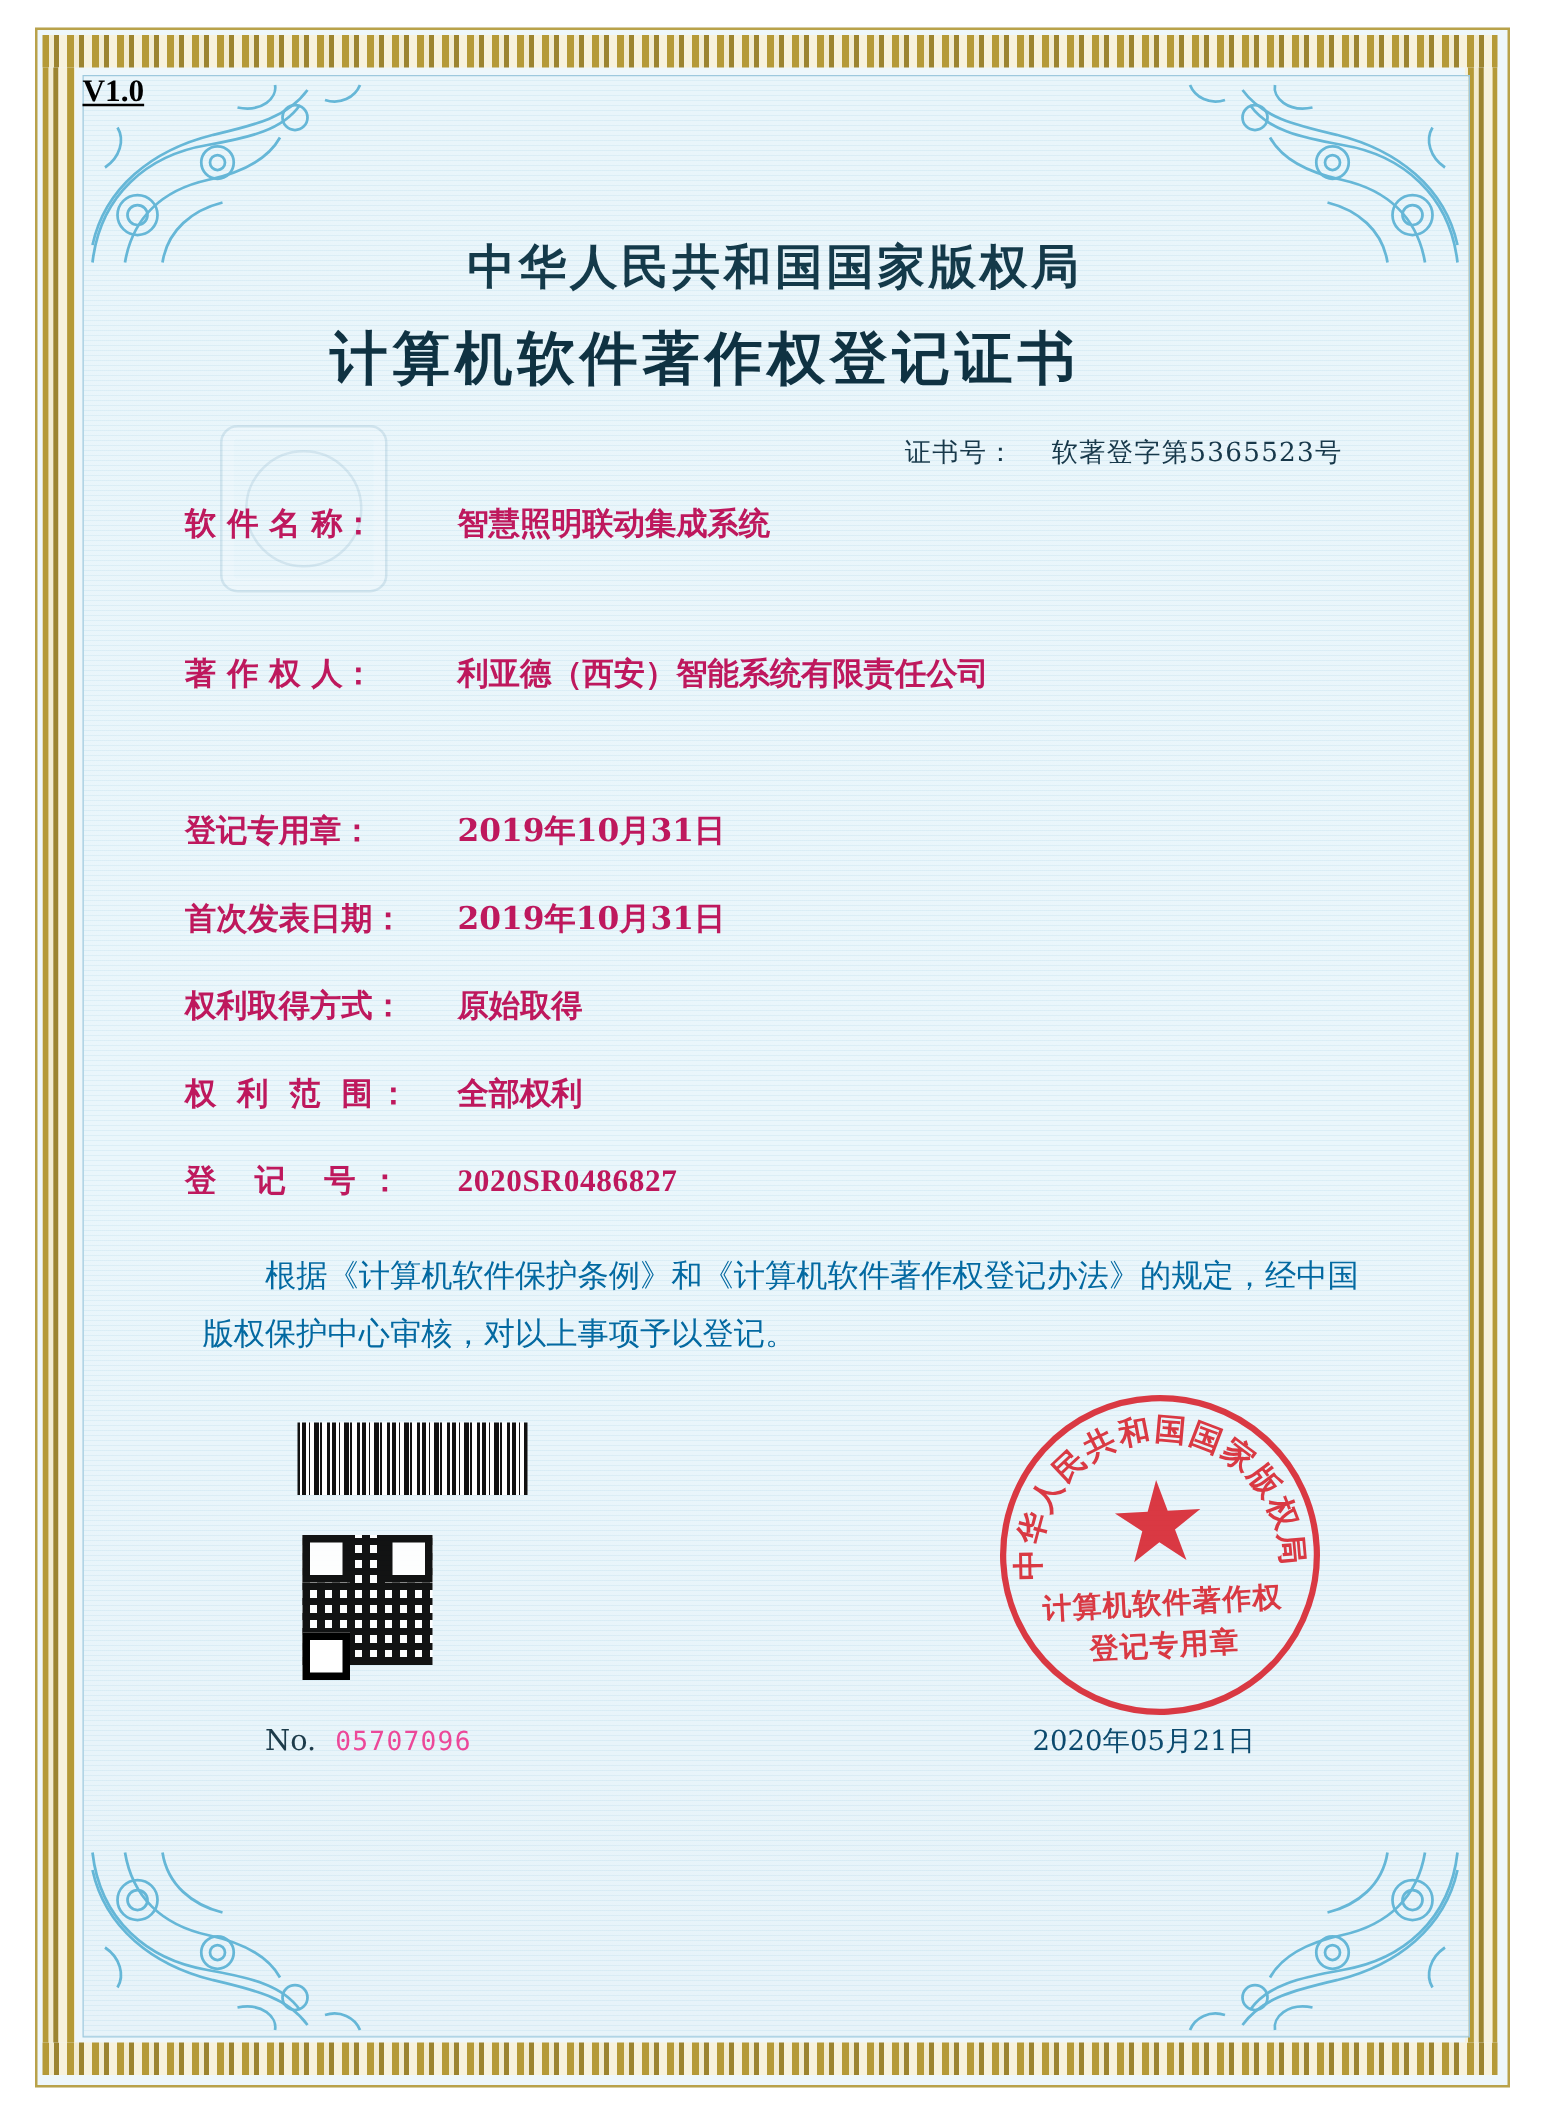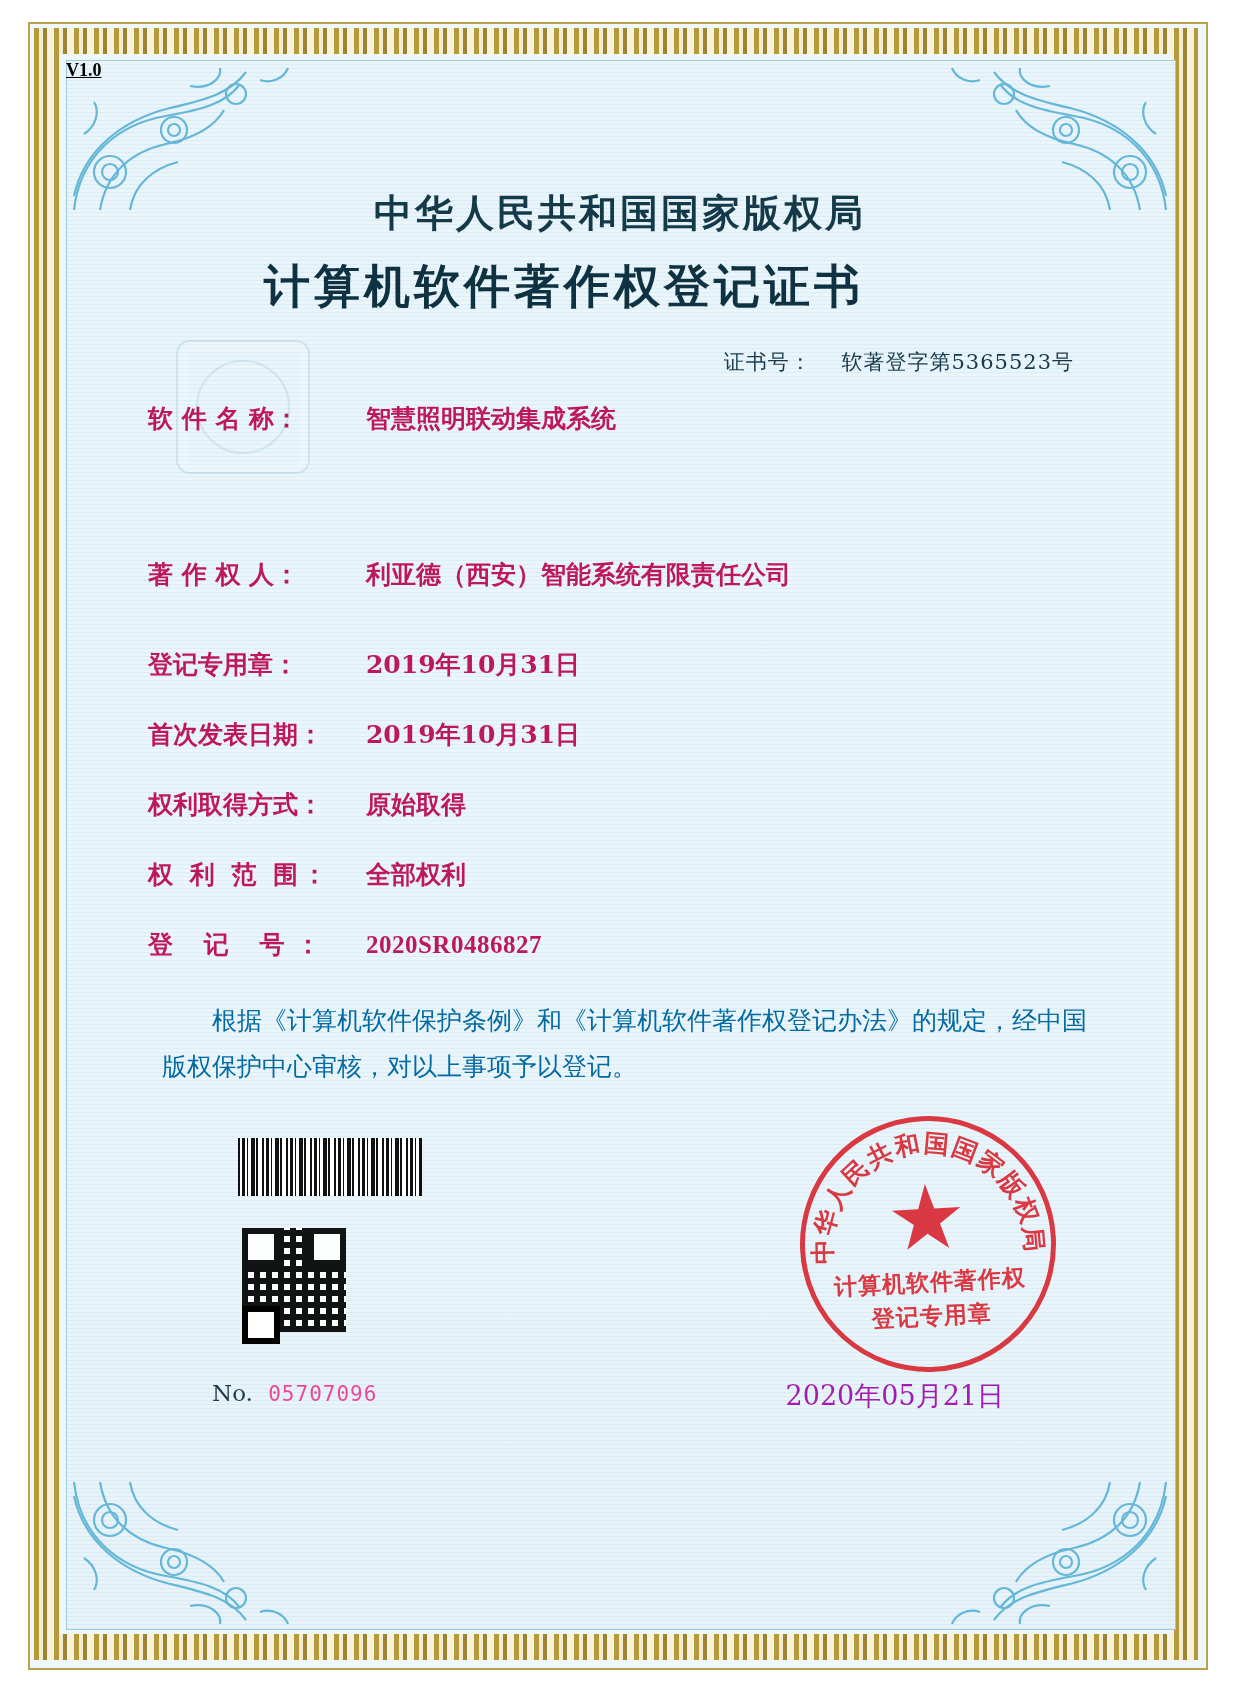--- a/index.html
+++ b/index.html
@@ -141,22 +141,22 @@
   }
   .field .val {
     font-weight: 600;
   }
   .field .val.mono {
     font-family: Liberation Serif, serif;
     letter-spacing: .5px;
   }
 
   .f-name    { left: 82px; top: 342px; }
-  .f-version { left: 292px; top: 382px; font-size: 18px; font-weight: 600; text-decoration: underline; }
-  .f-owner   { left: 82px; top: 462px; margin-top: 36px; }
+  .f-version { left: 292px; top: 382px; font-size: 25px; font-weight: 600; text-decoration: underline; }
+  .f-owner   { left: 82px; top: 462px; }
   .f-devdate { left: 82px; top: 588px; }
   .f-pubdate { left: 82px; top: 658px; }
   .f-acq     { left: 82px; top: 728px; }
   .f-scope   { left: 82px; top: 798px; }
   .f-regno   { left: 82px; top: 868px; }
 
   .spaced3 .lab { letter-spacing: 11px; }
   .spaced2 .lab { letter-spacing: 4px; }
 
   .para {
@@ -224,22 +224,22 @@
     font-family: "DejaVu Sans Mono", monospace;
     font-size: 21px;
     letter-spacing: 1px;
     margin-left: 8px;
   }
 
   .issue-date {
     position: absolute;
     right: 170px; top: 1318px;
     font-family: "DejaVu Serif", serif;
-    font-size: 27px;
-    color: #a21caf;
+    font-size: 22px;
+    color: #0c4a6e;
   }
 
   
   .seal {
     position: absolute;
     right: 118px; top: 1056px;
     width: 246px; height: 246px;
     border-radius: 50%;
     border: 5px solid #d8202a;
     opacity: .88;

